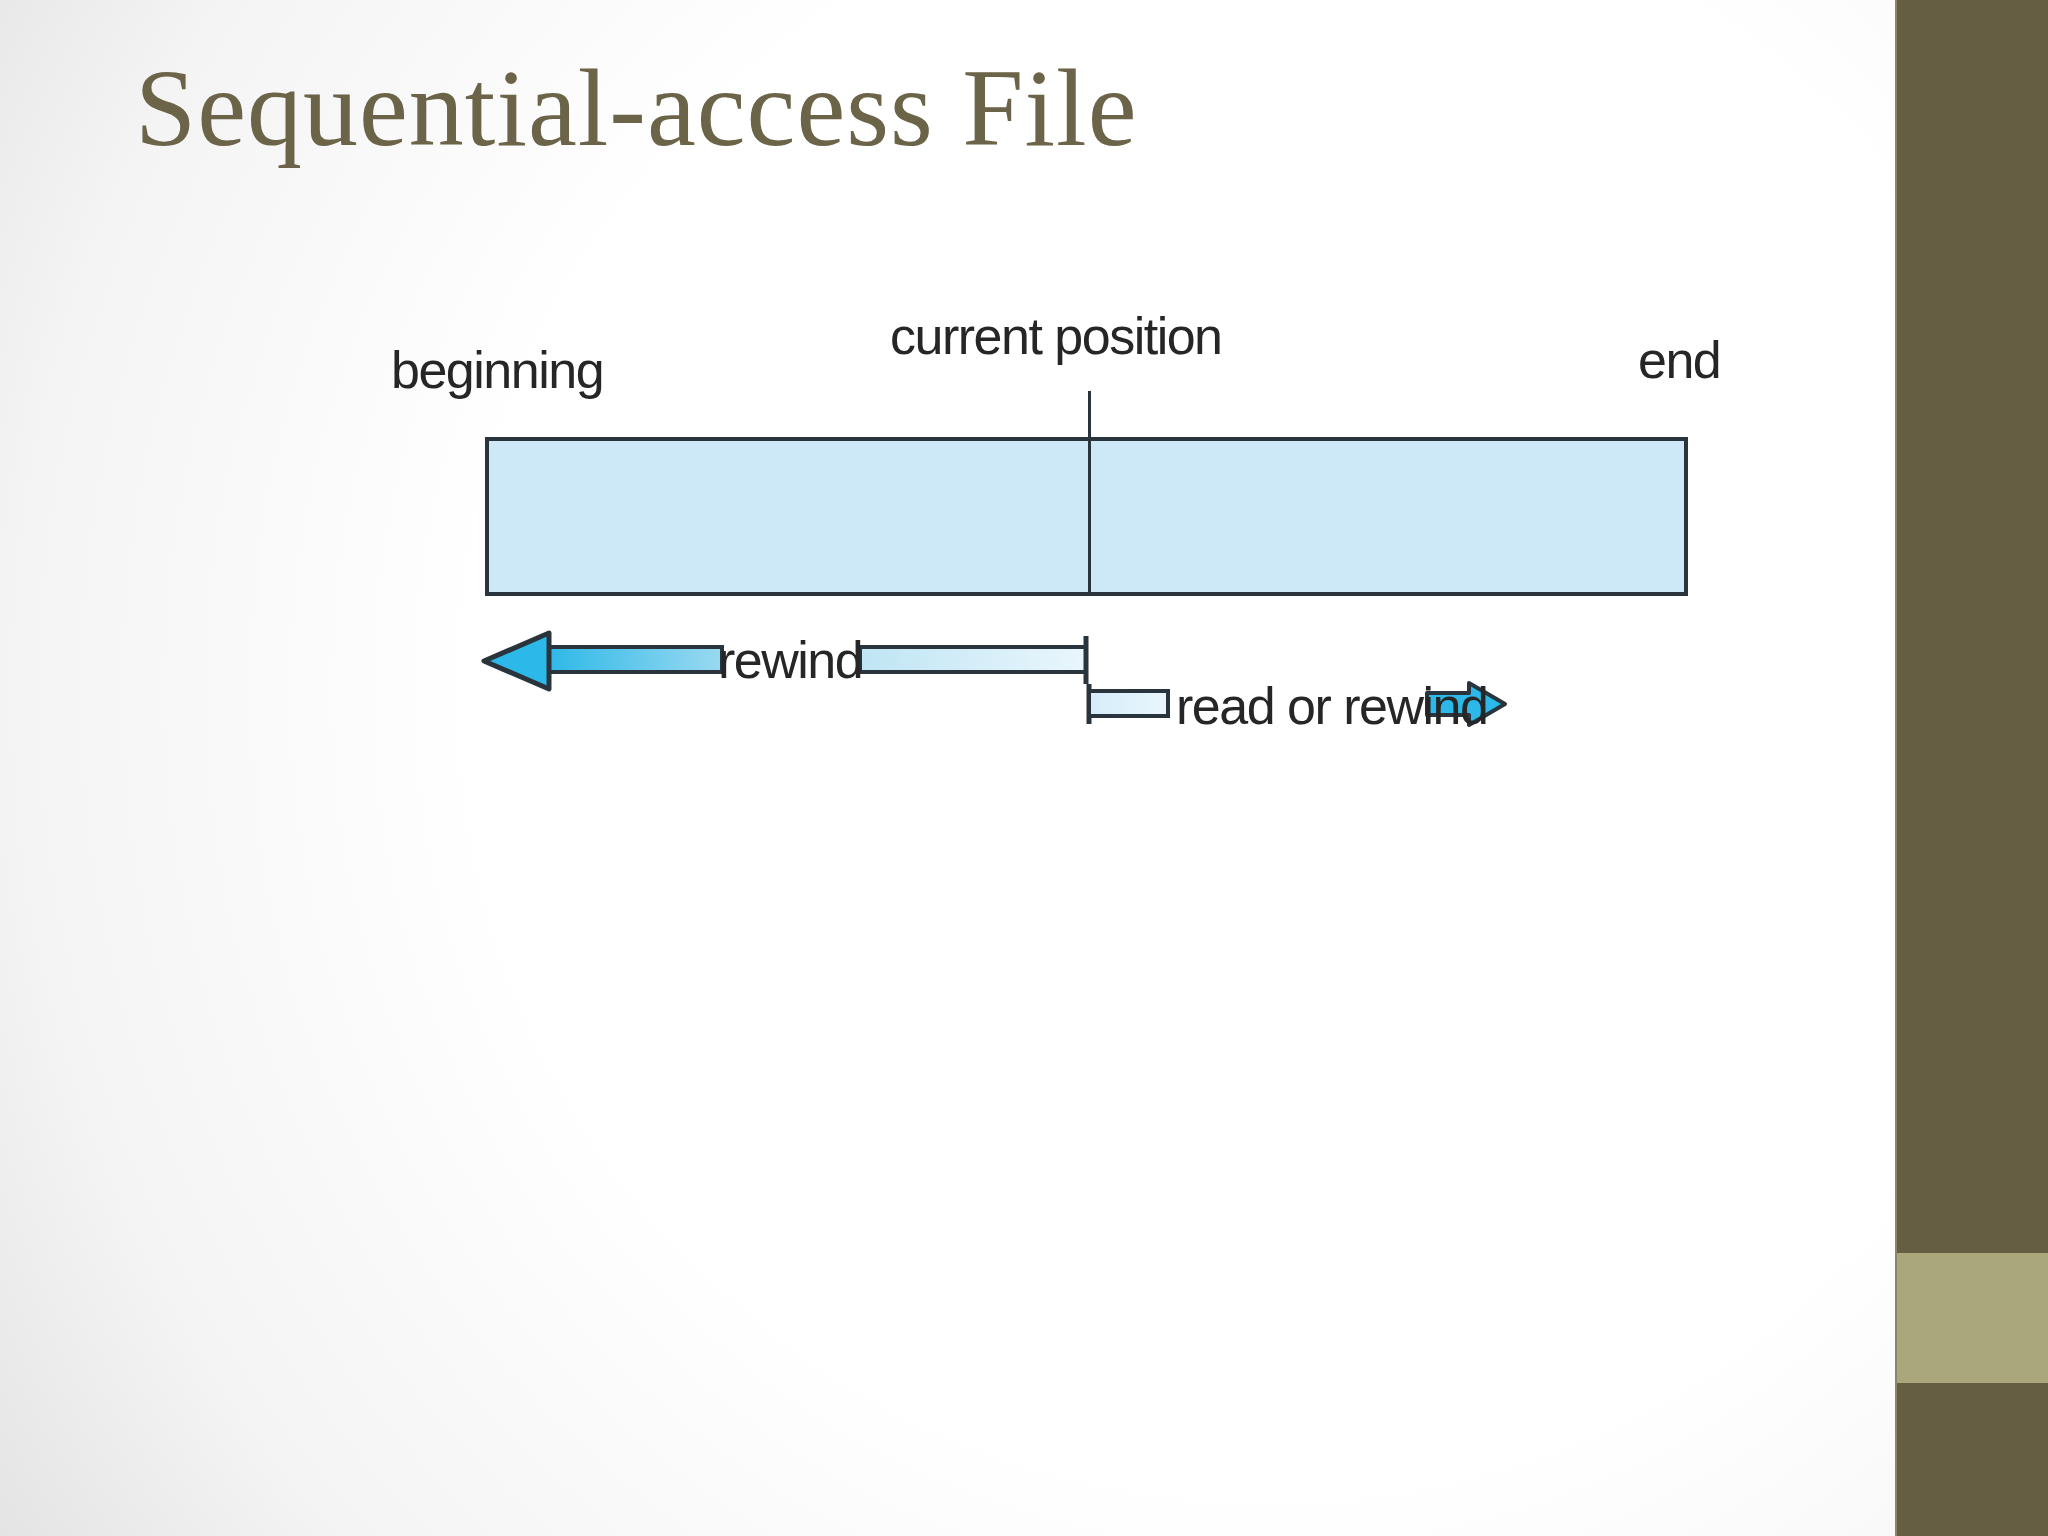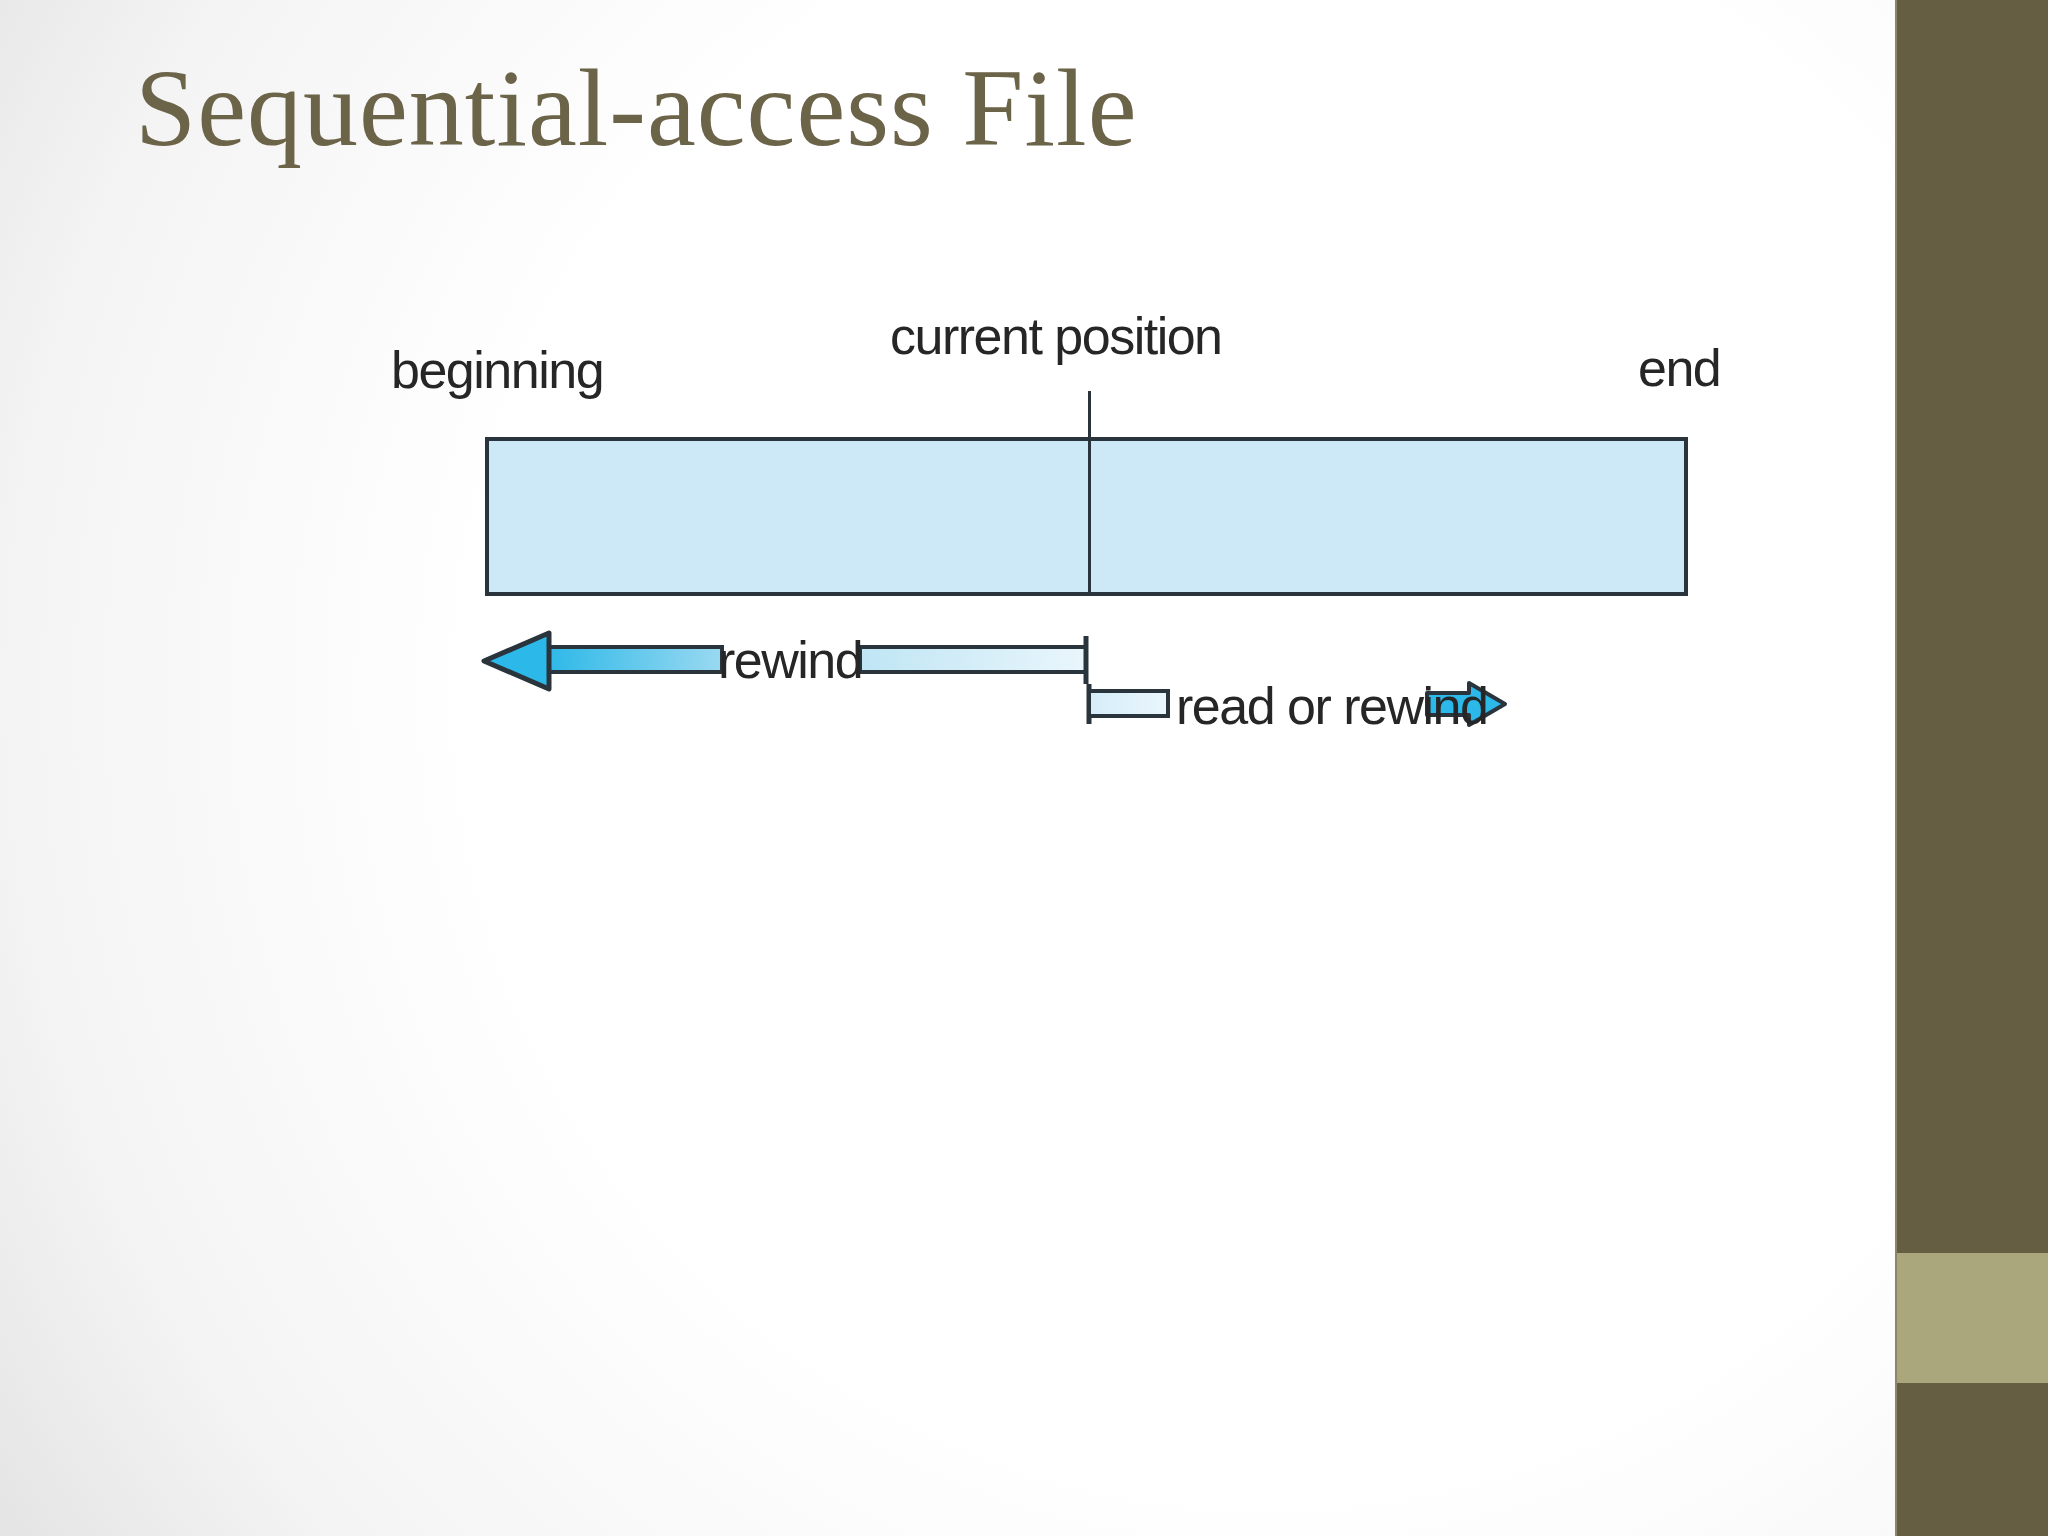--- a/index.html
+++ b/index.html
@@ -52,21 +52,21 @@
   .diag-label {
     position: absolute;
     color: var(--label, #262626);
     font-size: 52px;
     line-height: 1.1;
     letter-spacing: -1.5px;
     white-space: nowrap;
   }
   .lbl-beginning { left: 391px; top: 342px; }
   .lbl-current   { left: 890px; top: 308px; width: 400px; text-align: left; }
-  .lbl-end       { left: 1638px; top: 340px; text-align: right; }
+  .lbl-end       { left: 1638px; top: 332px; text-align: right; }
   .lbl-rewind    { left: 718px; top: 632px; width: 144px; text-align: center; }
   .lbl-readwrite { left: 1176px; top: 678px; }
   .file-strip {
     position: absolute;
     left: 485px;
     top: 437px;
     width: 1203px;
     height: 159px;
     box-sizing: border-box;
     background: var(--file-fill, #cde9f7);

